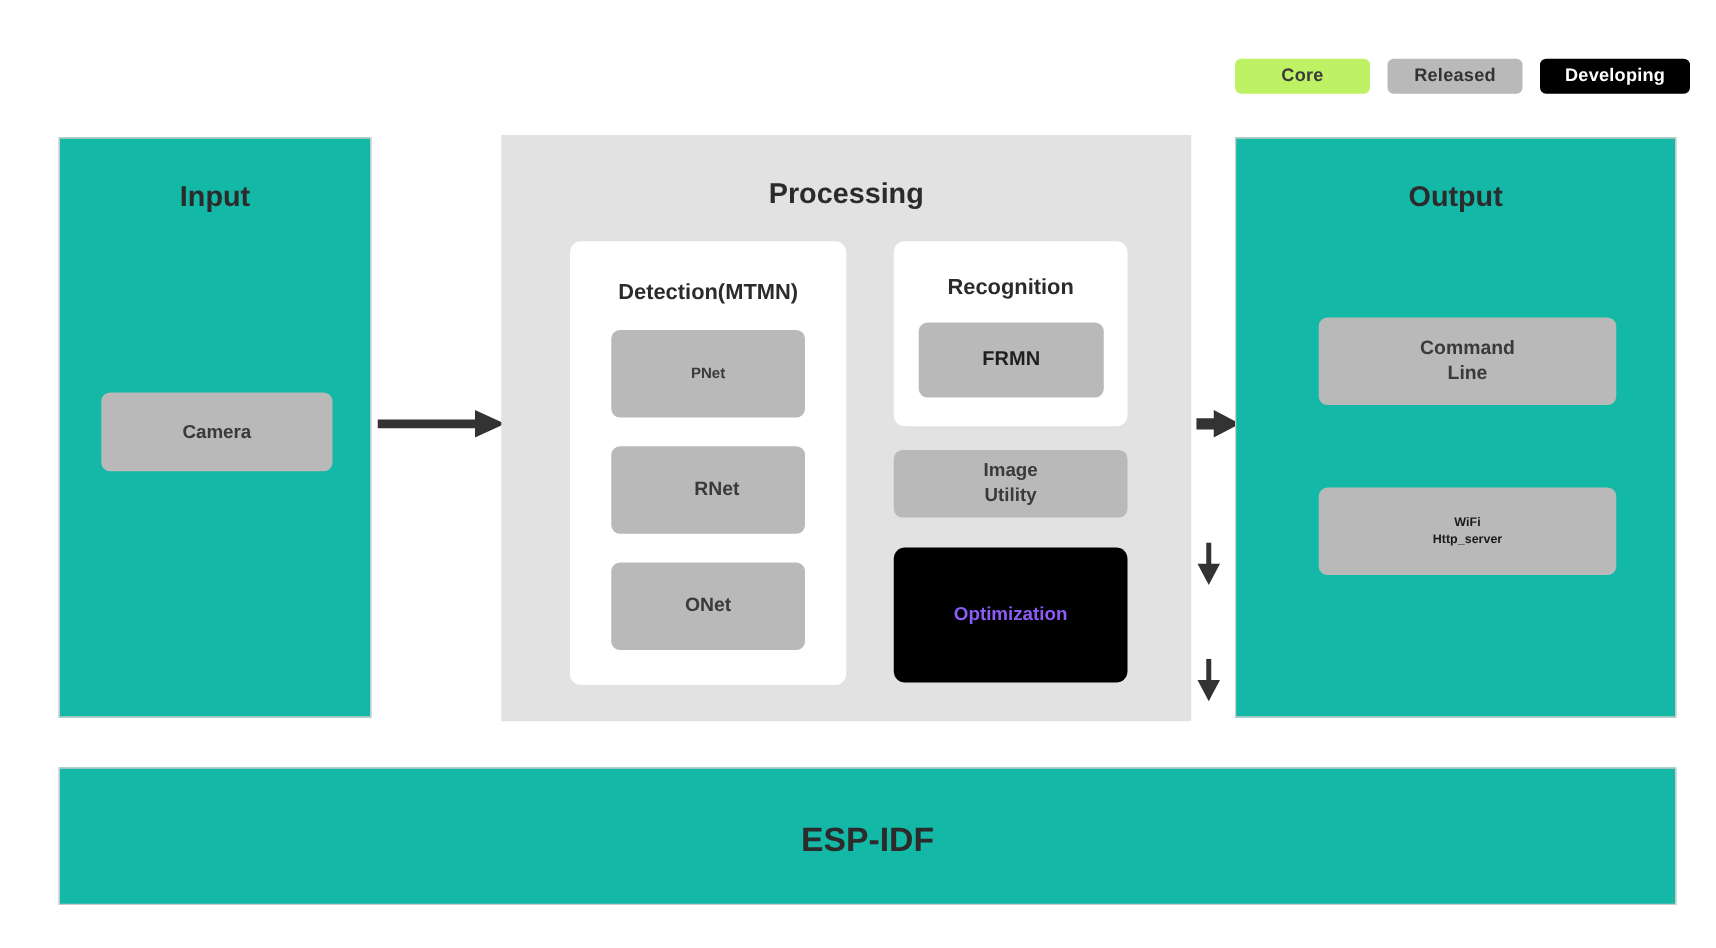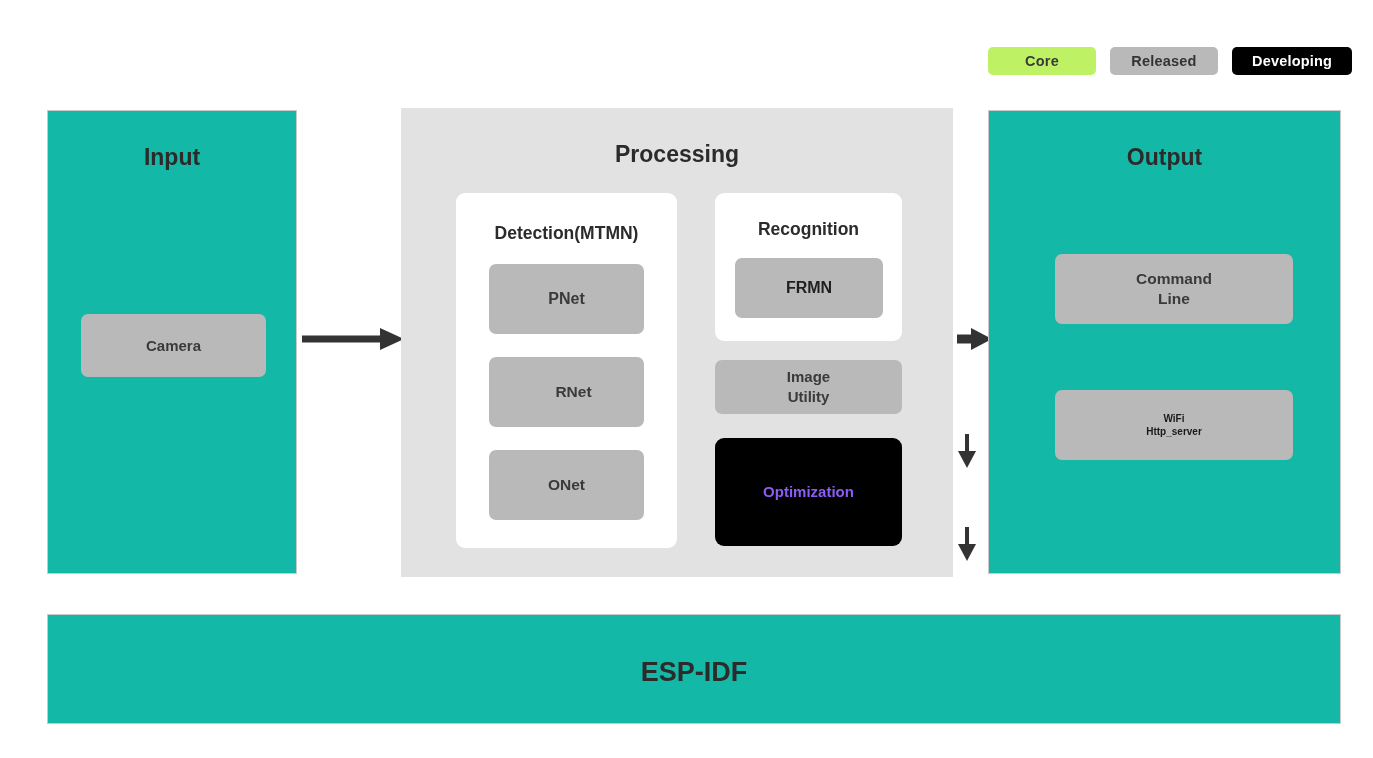--- a/index.html
+++ b/index.html
@@ -65,21 +65,21 @@
     text-align: center; line-height: 1.32;
     font-weight: bold; white-space: pre-line;
   }
   .box-released   { background: #b9b9b9; color: #3a3a3a; }
   .box-developing { background: #000000; color: #8b5cf6; }
 
   
   #box-camera { left: 33px; top: 203px; width: 185px; height: 63px; font-size: 15px; }
 
   
-  #box-pnet { left: 33px; top: 71px;  width: 155px; height: 70px; font-size: 16px; }
+  #box-pnet { left: 33px; top: 71px;  width: 155px; height: 70px; font-size: 12px; }
   #box-rnet { left: 33px; top: 164px; width: 155px; height: 70px; font-size: 15.5px; padding-left: 14px; }
   #box-onet { left: 33px; top: 257px; width: 155px; height: 70px; font-size: 15.5px; }
 
   
   #box-frmn { left: 20px; top: 65px; width: 148px; height: 60px; font-size: 16px; color:#1f1f1f; }
 
   
   #box-image-utility { left: 314px; top: 252px; width: 187px; height: 54px; font-size: 15px; }
   #box-optimization  { left: 314px; top: 330px; width: 187px; height: 108px; font-size: 15px; border-radius: 9px; }
 

